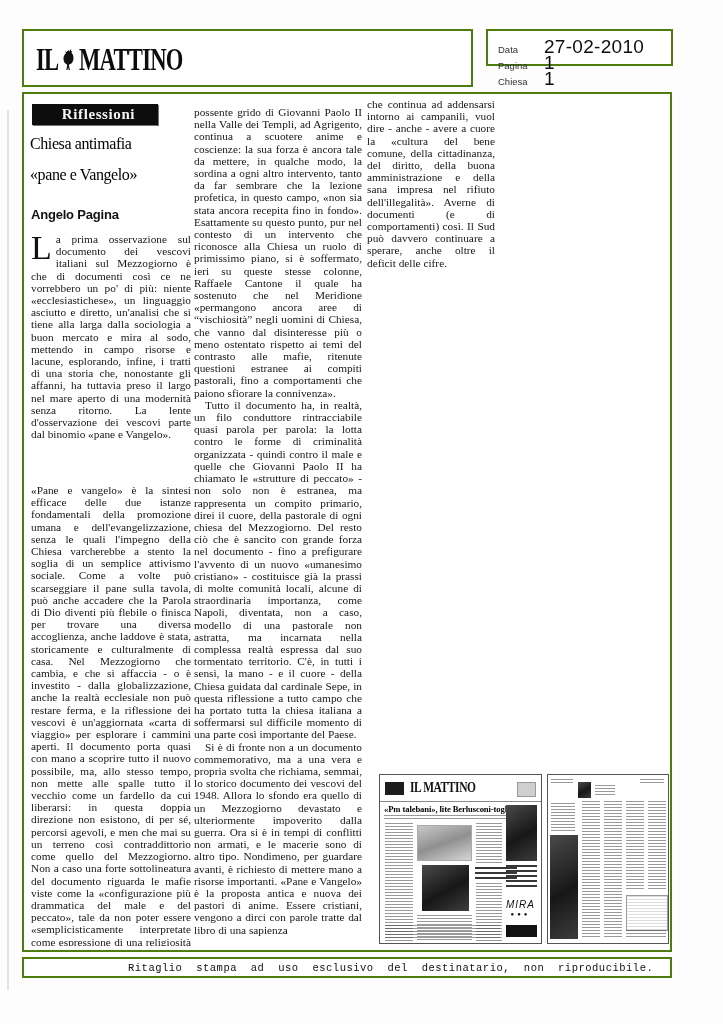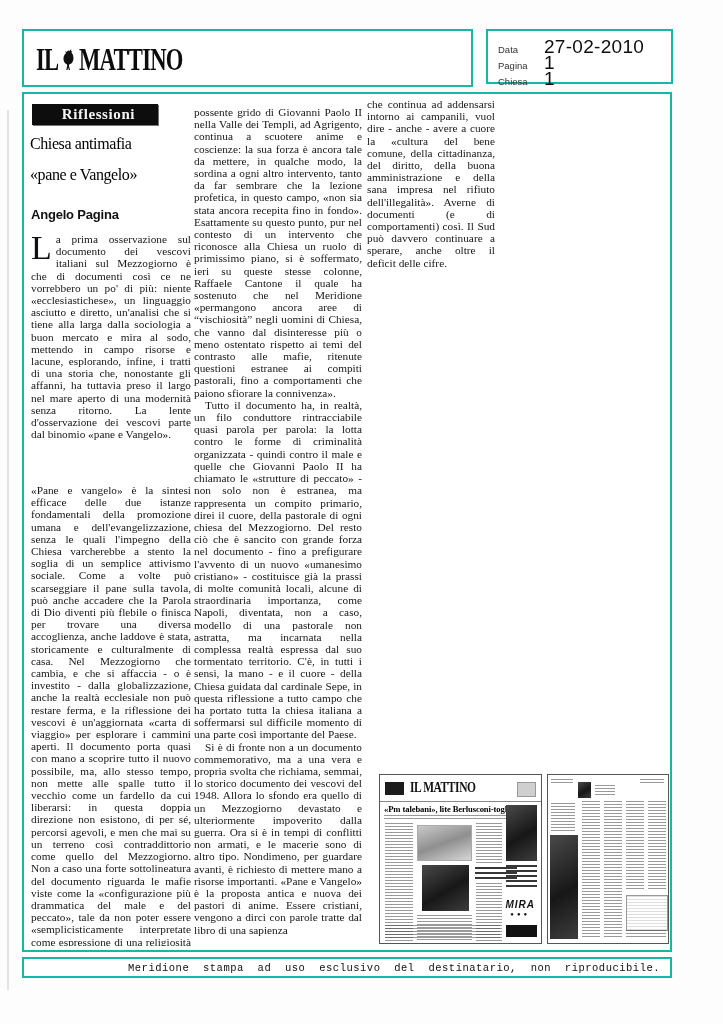--- a/index.html
+++ b/index.html
@@ -1,32 +1,32 @@
 <!DOCTYPE html>
 <html lang="it"><head>
 <meta charset="utf-8">
 <style>
   html,body{margin:0;padding:0;}
   body{
     width:723px;height:1024px;position:relative;background:#fdfdfd;
     font-family:"Liberation Serif",serif;color:#1a1a1a;overflow:hidden;
   }
   .scan-edge{position:absolute;left:7px;top:110px;width:2px;height:880px;background:#e3e3e3;}
-  .box{position:absolute;background:#fff;border:2px solid #14b8a6;box-sizing:border-box;}
+  .box{position:absolute;background:#fff;border:2px solid #4d7c0f;box-sizing:border-box;}
 
   
   #header-box{left:22px;top:29px;width:451px;height:58px;}
   .masthead{
     position:absolute;left:12px;top:11px;display:flex;align-items:center;gap:2px;
     font-family:"Liberation Serif",serif;font-weight:700;font-size:31px;color:#0c0c0c;
     letter-spacing:-1px;transform:scaleX(.73);transform-origin:left center;white-space:nowrap;
   }
   .masthead svg{margin:0 1px -2px 1px;}
 
-  #meta-box{left:486px;top:29px;width:187px;height:55px;padding:5px 0 0 10px;}
+  #meta-box{left:486px;top:29px;width:187px;height:37px;padding:5px 0 0 10px;}
   .meta-row{display:flex;align-items:baseline;height:16px;}
   .meta-label{width:46px;font-family:"Liberation Sans",sans-serif;font-size:9.5px;color:#333;}
   .meta-value{font-family:"Liberation Sans",sans-serif;font-size:19px;color:#0e0e0e;letter-spacing:.3px;}
 
   
   #main-box{left:22px;top:92px;width:650px;height:860px;}
 
   .badge{
     position:absolute;left:8px;top:10px;width:126px;height:21px;background:#0d0d0d;color:#f4f4f4;
     font-family:"Liberation Serif",serif;font-weight:700;font-size:15px;line-height:21px;
@@ -69,21 +69,21 @@
     position:absolute;left:4px;top:29px;width:155px;font-family:"Liberation Serif",serif;
     font-weight:700;font-size:8.6px;letter-spacing:-.1px;color:#000;white-space:nowrap;overflow:hidden;
   }
   .noise{position:absolute;background-image:repeating-linear-gradient(to bottom,rgba(70,70,70,.55) 0,rgba(70,70,70,.55) 1px,transparent 1px,transparent 3px);}
   .noise-bold{position:absolute;background-image:repeating-linear-gradient(to bottom,rgba(20,20,20,.85) 0,rgba(20,20,20,.85) 2px,transparent 2px,transparent 5px);}
   .photo-dark{position:absolute;background:linear-gradient(150deg,#4a4a4a 0%,#171717 55%,#3d3d3d 100%);}
   .photo-gray{position:absolute;background:linear-gradient(160deg,#c9c9c9 0%,#8f8f8f 50%,#d6d6d6 100%);border:1px solid #aaa;box-sizing:border-box;}
   .bar-black{position:absolute;background:#121212;}
   .t-mira{
     position:absolute;right:6px;bottom:26px;text-align:center;
-    font-family:"Liberation Sans",sans-serif;font-weight:700;font-style:italic;font-size:10px;letter-spacing:1px;color:#111;
+    font-family:"Liberation Sans",sans-serif;font-weight:400;font-style:italic;font-size:10px;letter-spacing:1px;color:#111;
   }
   .t-mira .dots{display:block;font-size:6px;letter-spacing:3px;margin-top:1px;}
   .t-box-light{position:absolute;border:1px solid #999;background:repeating-linear-gradient(to bottom,#ddd 0,#ddd 1px,#fff 1px,#fff 3px);}
 
   
   #footer-box{left:22px;top:957px;width:650px;height:21px;}
   .footer-text{
     position:absolute;left:104px;top:3px;font-family:"Liberation Mono",monospace;
     font-size:10.5px;letter-spacing:.5px;word-spacing:7px;color:#101010;white-space:nowrap;
   }
@@ -182,14 +182,14 @@
     <div class="noise" style="left:34px;top:26px;width:18px;height:138px;"></div>
     <div class="noise" style="left:56px;top:26px;width:18px;height:138px;"></div>
     <div class="noise" style="left:78px;top:26px;width:18px;height:90px;"></div>
     <div class="noise" style="left:100px;top:26px;width:18px;height:90px;"></div>
     <div class="t-box-light" style="left:78px;top:120px;width:40px;height:34px;"></div>
     <div class="noise" style="left:78px;bottom:5px;width:40px;height:8px;"></div>
   </div>
 </div>
 
 <div class="box" id="footer-box">
-  <div class="footer-text">Meridione stampa ad uso esclusivo del destinatario, non riproducibile.</div>
+  <div class="footer-text">Ritaglio stampa ad uso esclusivo del destinatario, non riproducibile.</div>
 </div>
 
 </body></html>

